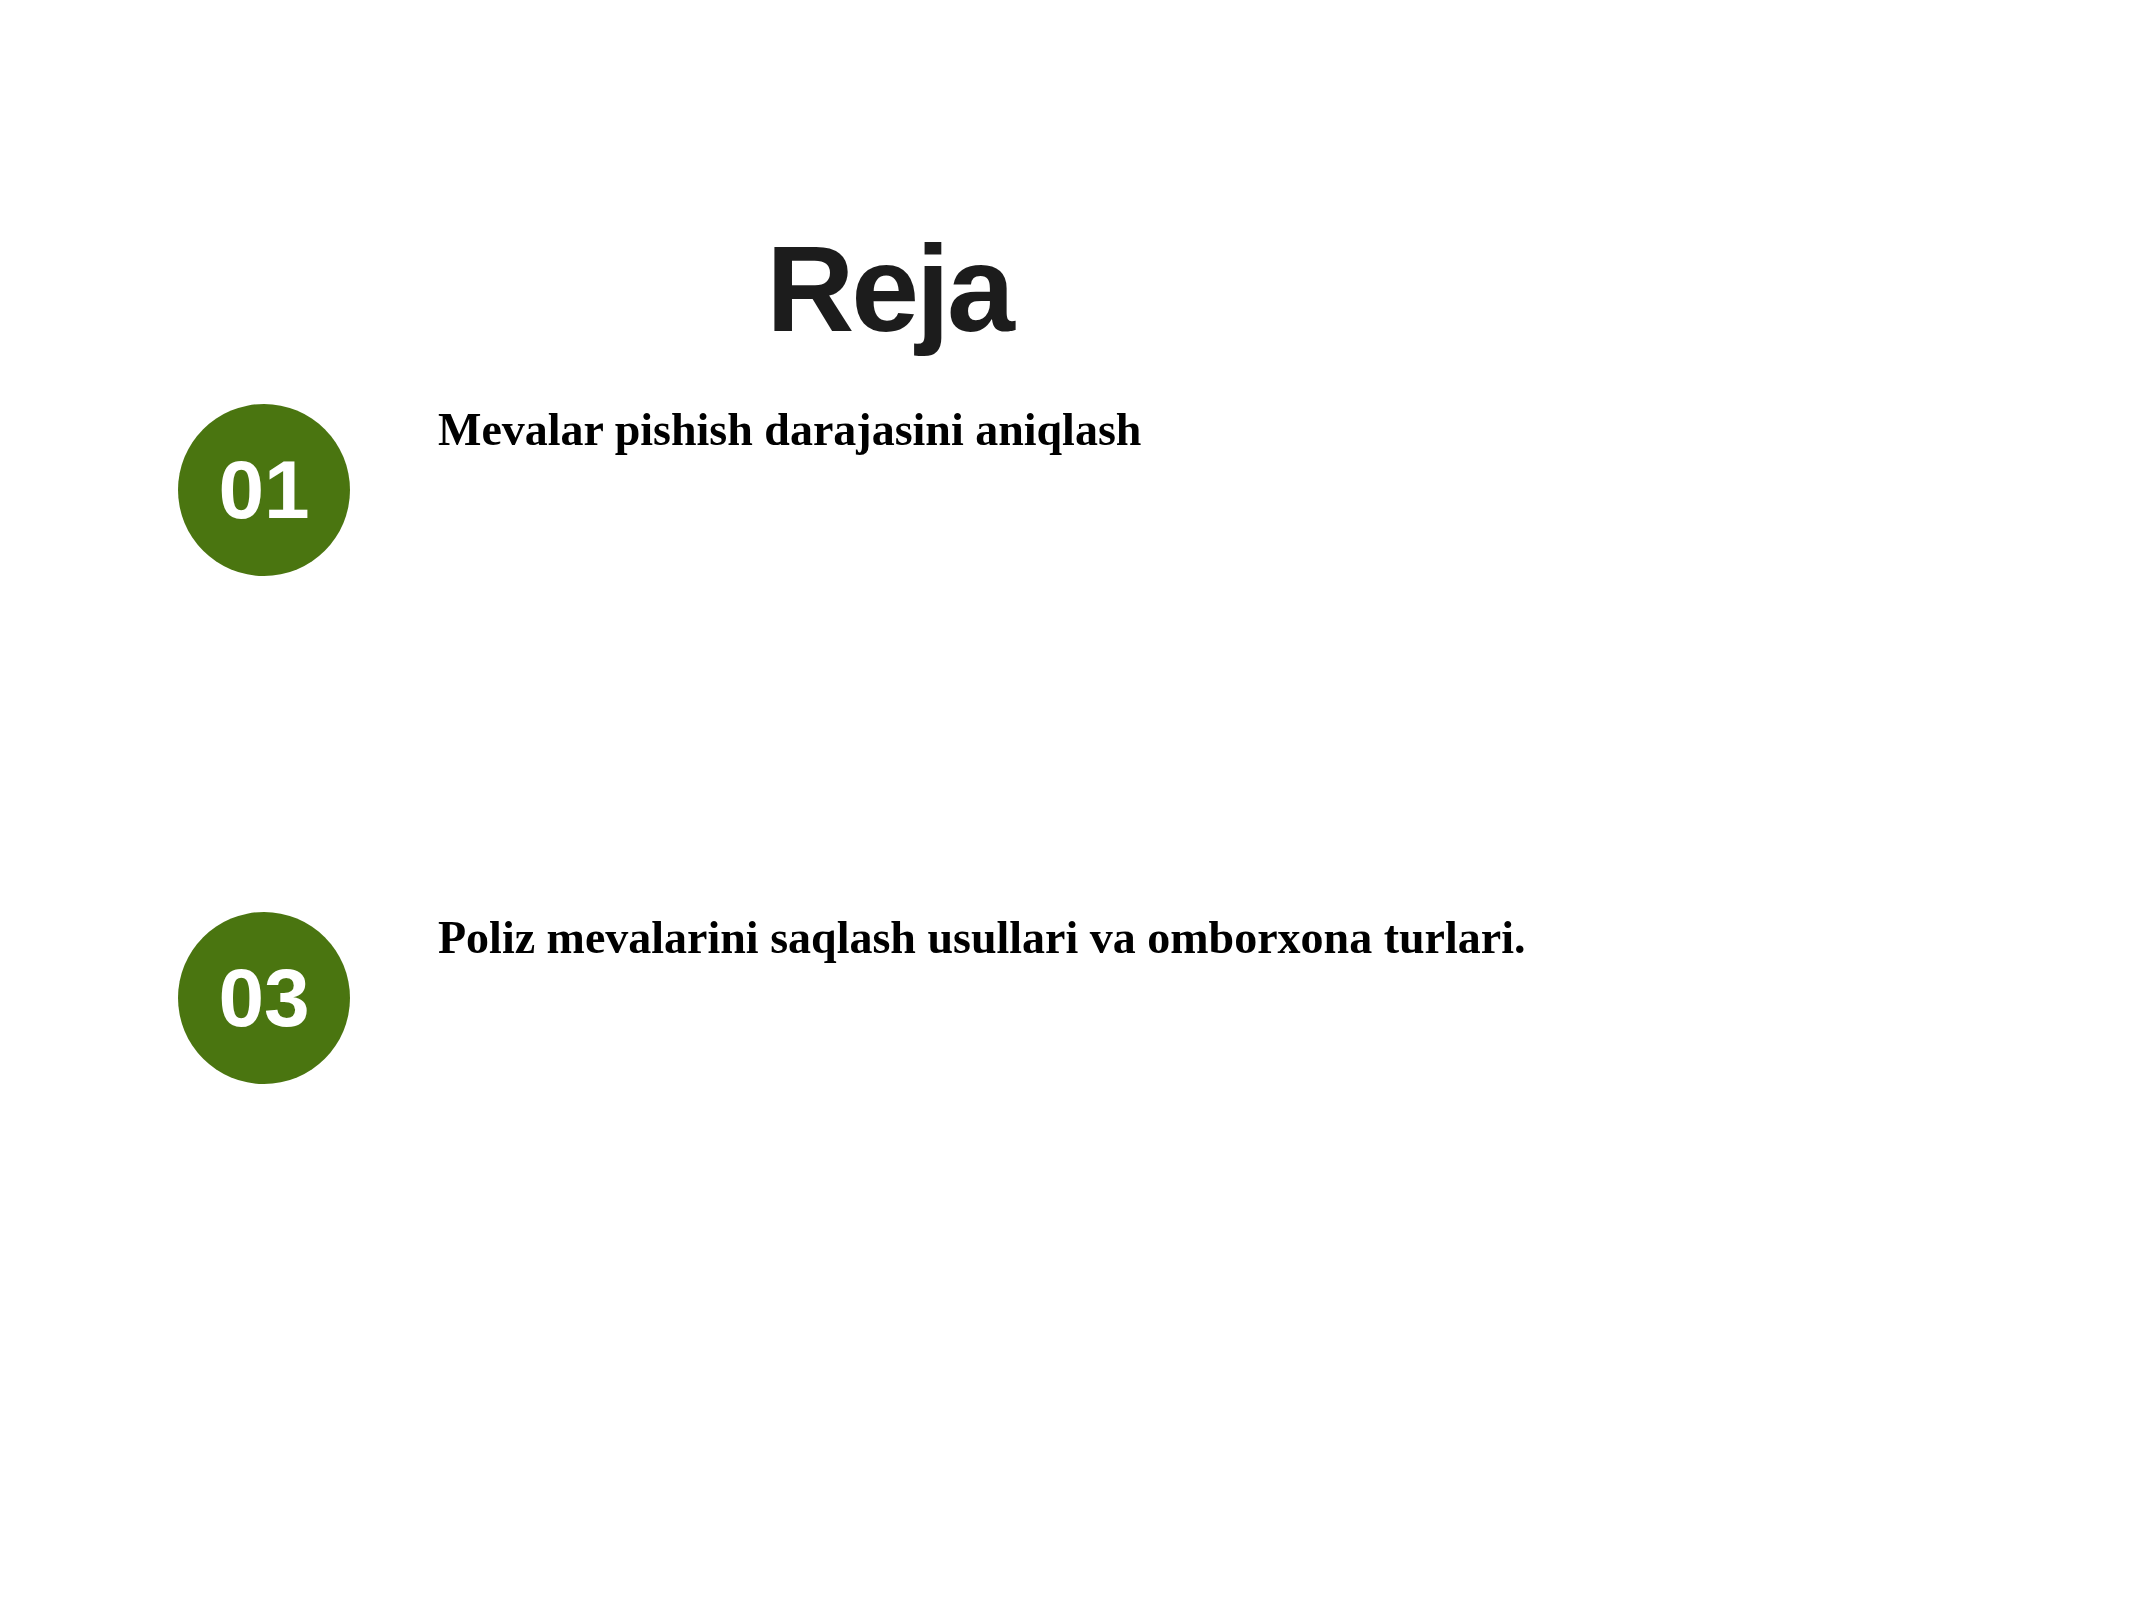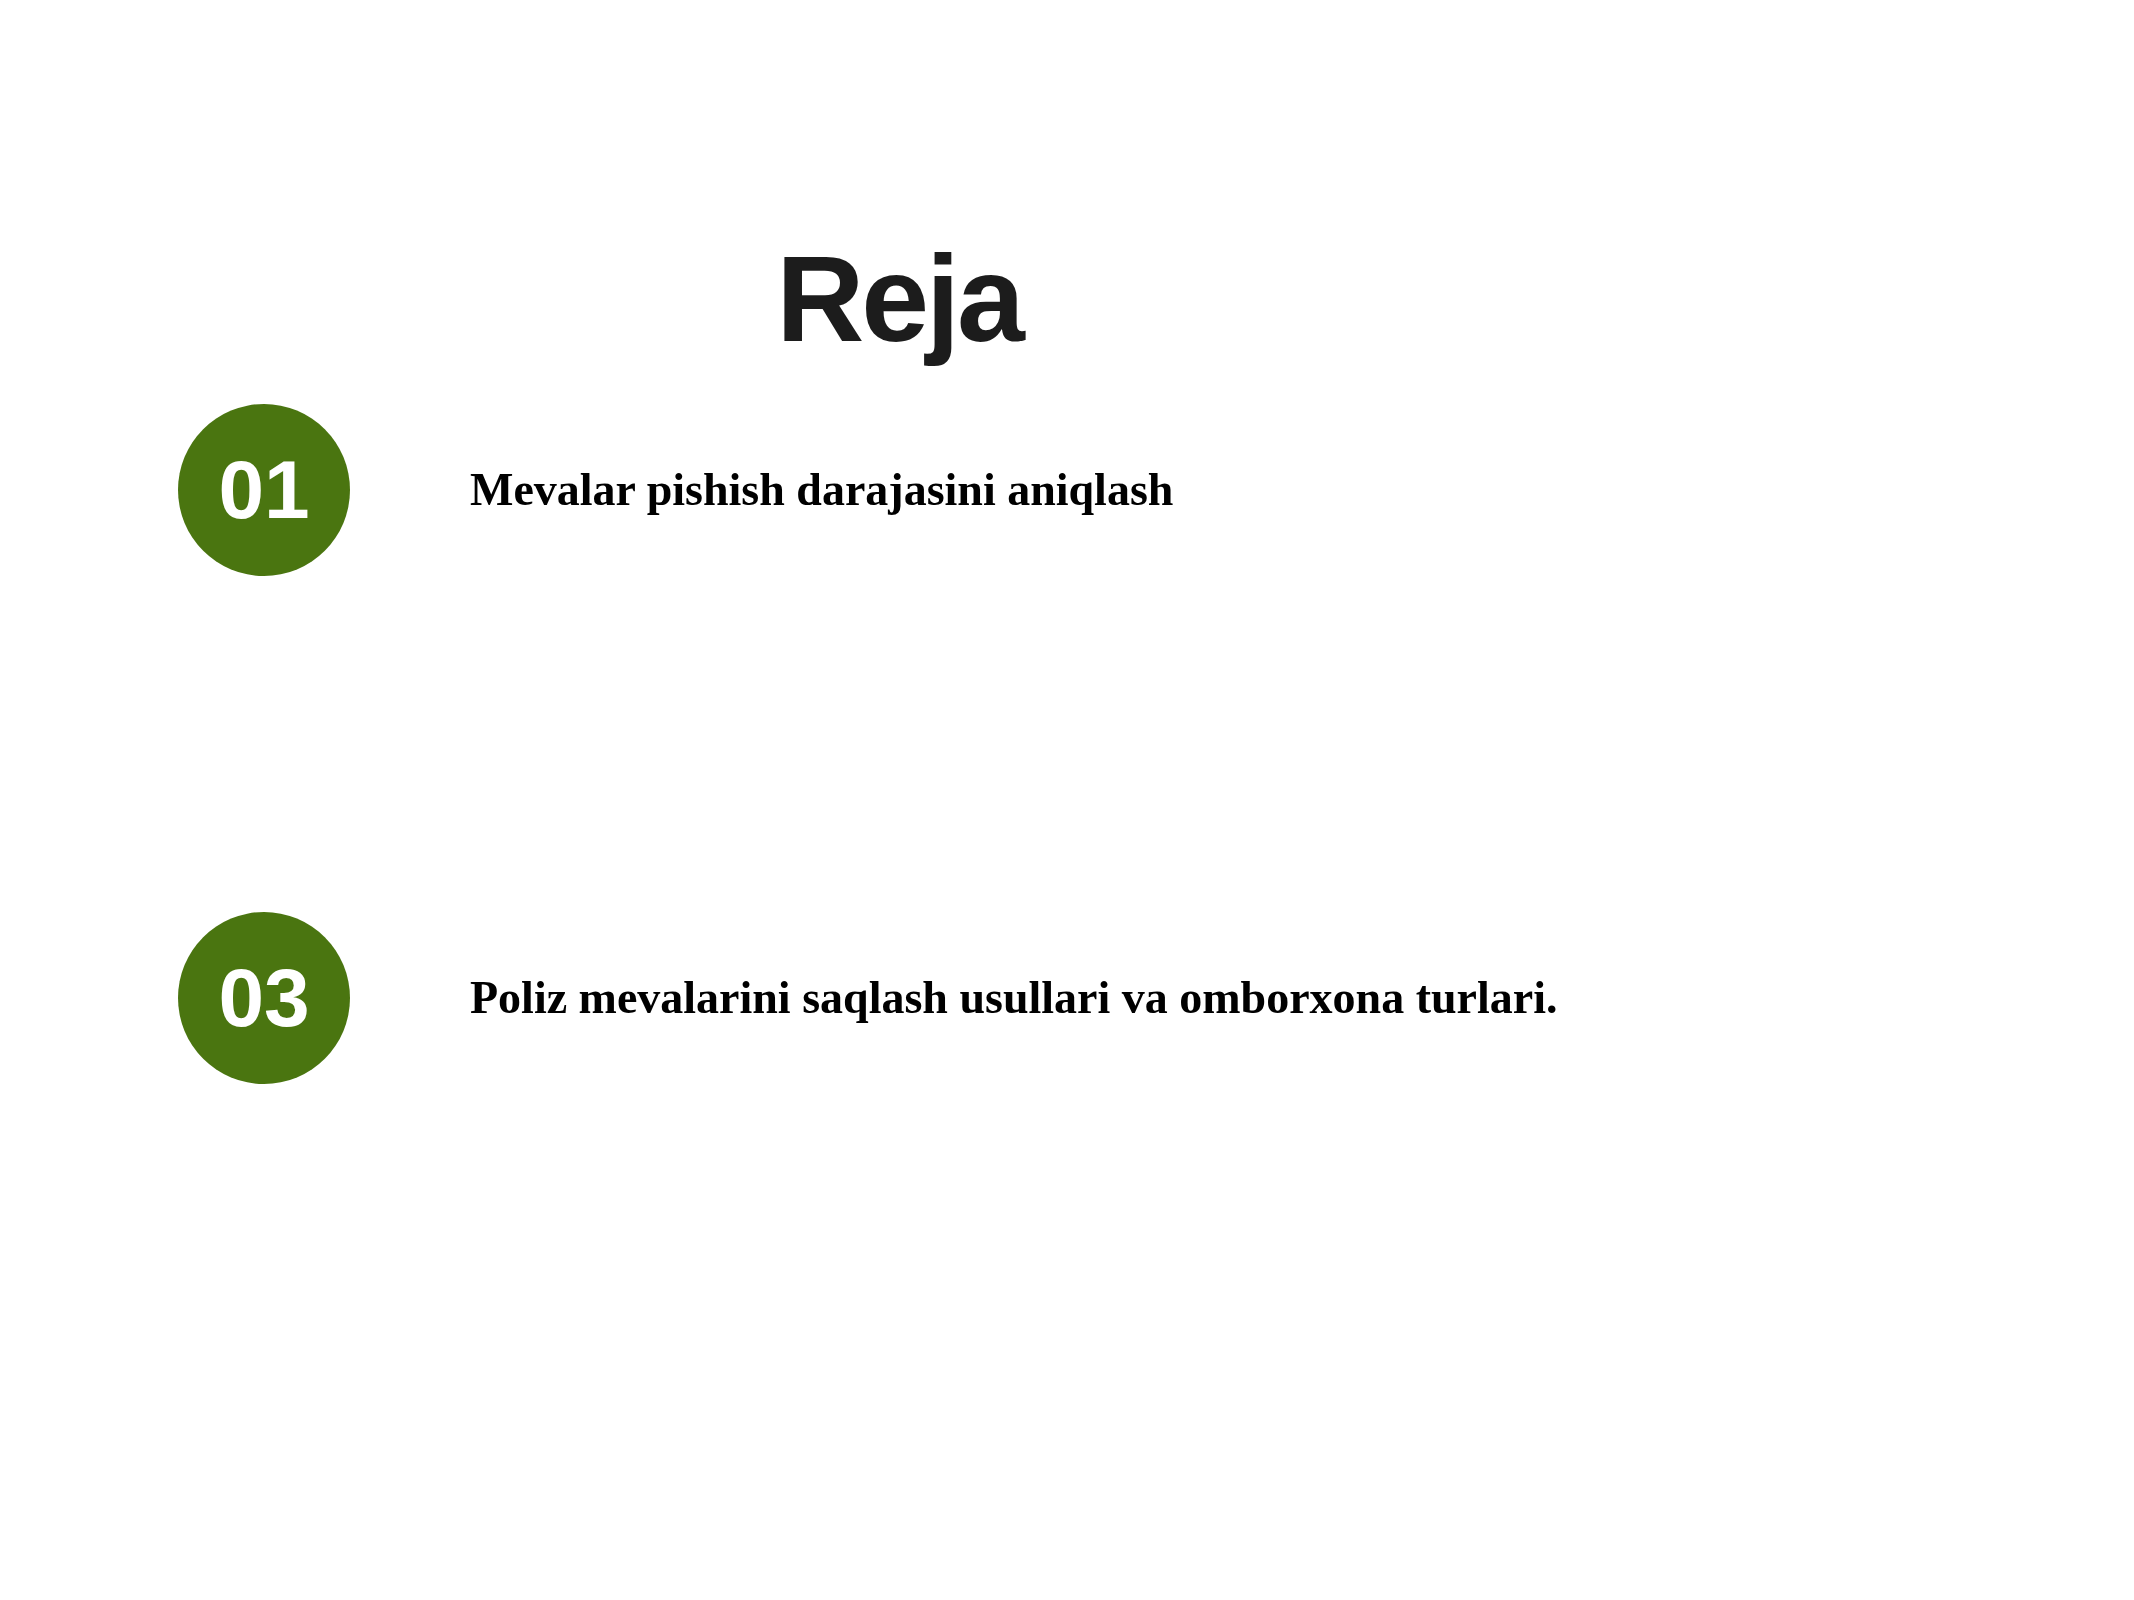--- a/index.html
+++ b/index.html
@@ -23,30 +23,28 @@
     top: 222px;
     left: 0;
     width: 1766px;
     text-align: center;
     font-family: "Liberation Sans", sans-serif;
     font-weight: bold;
     font-size: 122px;
     line-height: 1;
     letter-spacing: -3px;
     color: var(--title-color, #1c1c1c);
-    margin: 16px;
+    margin: 6px;
   }
   .plan-row {
     position: absolute;
     left: 178px;
     height: 172px;
     display: flex;
-    align-items: center;
     white-space: nowrap;
-    gap: 32px;
   }
   .row-1 { top: 404px; }
   .row-2 { top: 670px; }
   .row-3 { top: 912px; }
   .number-badge {
     flex: 0 0 172px;
     width: 172px;
     height: 172px;
     border-radius: 50%;
     background: var(--badge-green, #4a7510);

